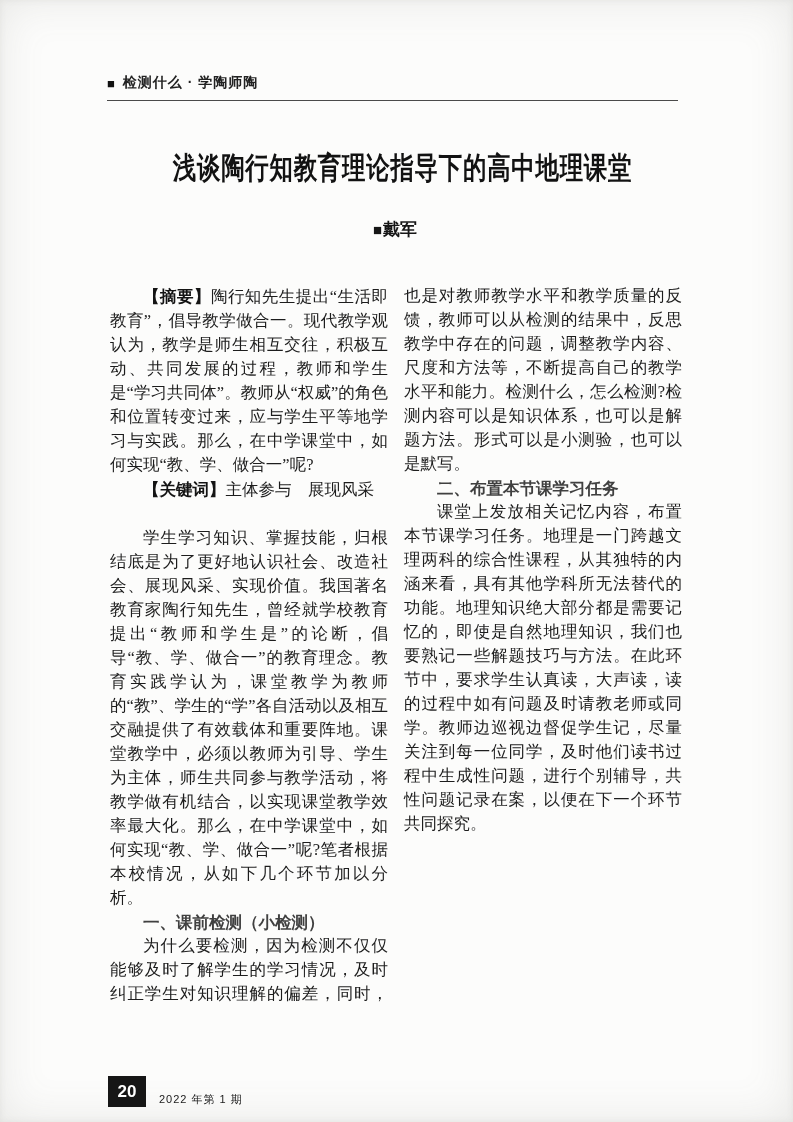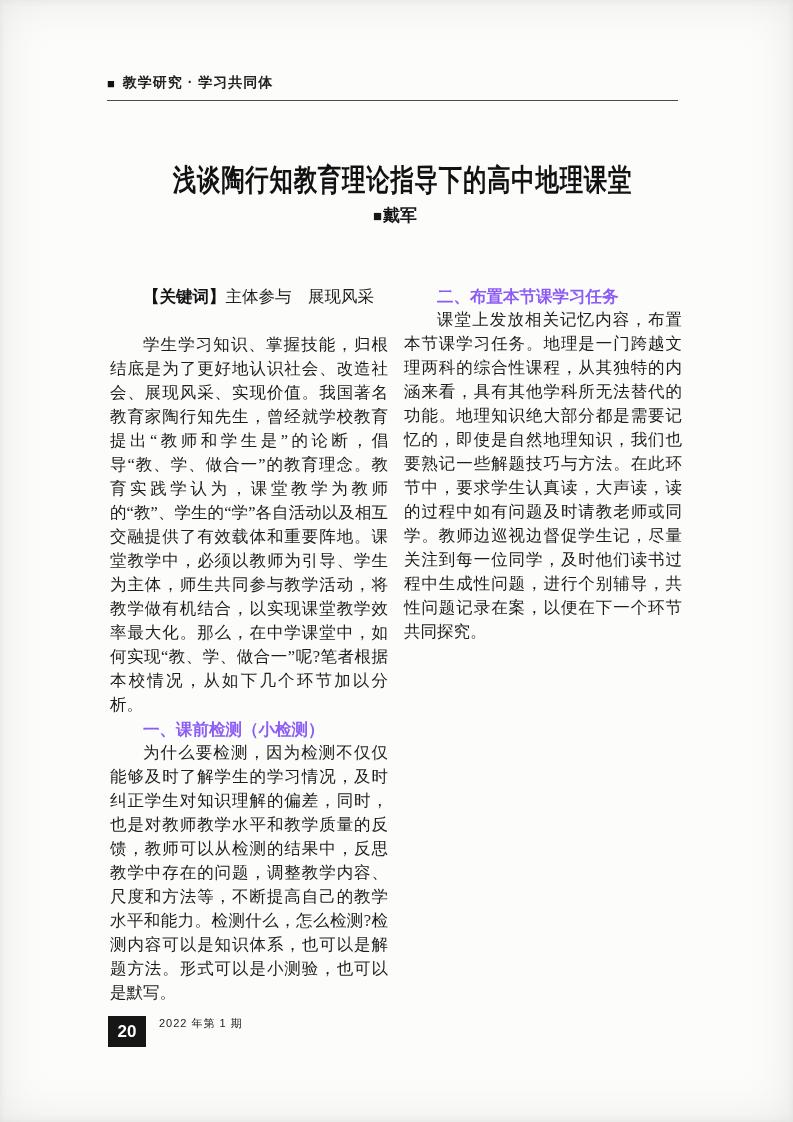--- a/index.html
+++ b/index.html
@@ -40,40 +40,40 @@
     font-size: 13px;
     line-height: 13px;
     margin-right: 7px;
     color: #111;
   }
 
   
   .title-wrap {
     position: absolute;
     left: 108px;
-    top: 160px;
+    top: 148px;
     width: 574px;
     text-align: center;
   }
   .article-title {
     display: inline-block;
     margin: 0;
     font-family: "Liberation Sans", "DejaVu Sans", sans-serif;
     font-size: 30px;
     font-weight: 800;
     letter-spacing: 1px;
     color: #121212;
     white-space: nowrap;
     transform: scaleX(0.78);
     transform-origin: center;
   }
   .author-line {
     position: absolute;
     left: 108px;
-    top: 204px;
+    top: 218px;
     width: 574px;
     text-align: center;
     font-family: "Liberation Sans", "DejaVu Sans", sans-serif;
     font-size: 17px;
     font-weight: 700;
     color: #161616;
   }
   .author-marker { font-size: 15px; margin-right: 1px; }
 
   
@@ -102,30 +102,30 @@
     color: #141414;
   }
   .intro-para { margin-top: 24px !important; }
   .section-heading {
     margin: 0;
     text-indent: 2em;
     font-family: "Liberation Sans", "DejaVu Sans", sans-serif;
     font-size: 16.5px;
     line-height: 24px;
     font-weight: 700;
-    color: #8b5cf6;
+    color: #404040;
   }
 
   
   .page-footer {
     position: absolute;
     left: 108px;
-    top: 1016px;
+    top: 1076px;
     display: flex;
-    align-items: flex-start;
+    align-items: flex-end;
     gap: 13px;
   }
   .page-number-box {
     width: 38px;
     height: 31px;
     background: #161616;
     color: #ffffff;
     font-family: "Liberation Sans", "DejaVu Sans", sans-serif;
     font-size: 17px;
     font-weight: 700;
@@ -140,33 +140,34 @@
     color: #202020;
   }
 </style>
 </head>
 <body>
 
 <div class="page">
 
   <div class="journal-header">
     <span class="header-marker">■</span>
-    <span>教学研究 · 学习共同体</span>
+    <span>检测什么 · 学陶师陶</span>
   </div>
 
   <div class="title-wrap">
     <h1 class="article-title">浅谈陶行知教育理论指导下的高中地理课堂</h1>
   </div>
 
   <div class="author-line">
     <span class="author-marker">■</span><span>戴军</span>
   </div>
 
   <div class="article-columns">
 
+    <p><span class="inline-label">【摘要】</span><span>陶行知先生提出“生活即教育”，倡导教学做合一。现代教学观认为，教学是师生相互交往，积极互动、共同发展的过程，教师和学生是“学习共同体”。教师从“权威”的角色和位置转变过来，应与学生平等地学习与实践。那么，在中学课堂中，如何实现“教、学、做合一”呢?</span></p>
 
     <p><span class="inline-label">【关键词】</span><span>主体参与　展现风采</span></p>
 
     <p class="intro-para">学生学习知识、掌握技能，归根结底是为了更好地认识社会、改造社会、展现风采、实现价值。我国著名教育家陶行知先生，曾经就学校教育提出“教师和学生是”的论断，倡导“教、学、做合一”的教育理念。教育实践学认为，课堂教学为教师的“教”、学生的“学”各自活动以及相互交融提供了有效载体和重要阵地。课堂教学中，必须以教师为引导、学生为主体，师生共同参与教学活动，将教学做有机结合，以实现课堂教学效率最大化。那么，在中学课堂中，如何实现“教、学、做合一”呢?笔者根据本校情况，从如下几个环节加以分析。</p>
 
     <h2 class="section-heading">一、课前检测（小检测）</h2>
     <p>为什么要检测，因为检测不仅仅能够及时了解学生的学习情况，及时纠正学生对知识理解的偏差，同时，也是对教师教学水平和教学质量的反馈，教师可以从检测的结果中，反思教学中存在的问题，调整教学内容、尺度和方法等，不断提高自己的教学水平和能力。检测什么，怎么检测?检测内容可以是知识体系，也可以是解题方法。形式可以是小测验，也可以是默写。</p>
 
     <h2 class="section-heading">二、布置本节课学习任务</h2>
     <p>课堂上发放相关记忆内容，布置本节课学习任务。地理是一门跨越文理两科的综合性课程，从其独特的内涵来看，具有其他学科所无法替代的功能。地理知识绝大部分都是需要记忆的，即使是自然地理知识，我们也要熟记一些解题技巧与方法。在此环节中，要求学生认真读，大声读，读的过程中如有问题及时请教老师或同学。教师边巡视边督促学生记，尽量关注到每一位同学，及时他们读书过程中生成性问题，进行个别辅导，共性问题记录在案，以便在下一个环节共同探究。</p>

